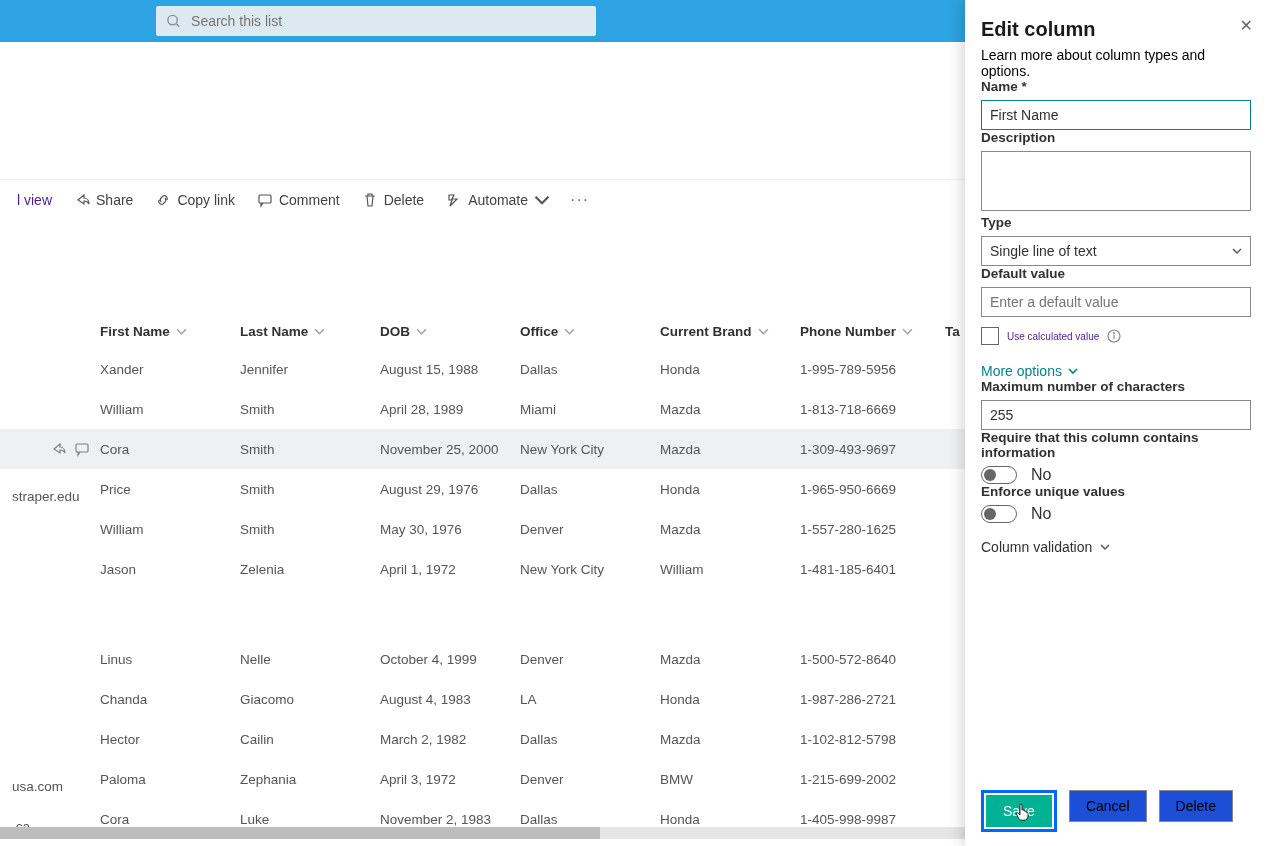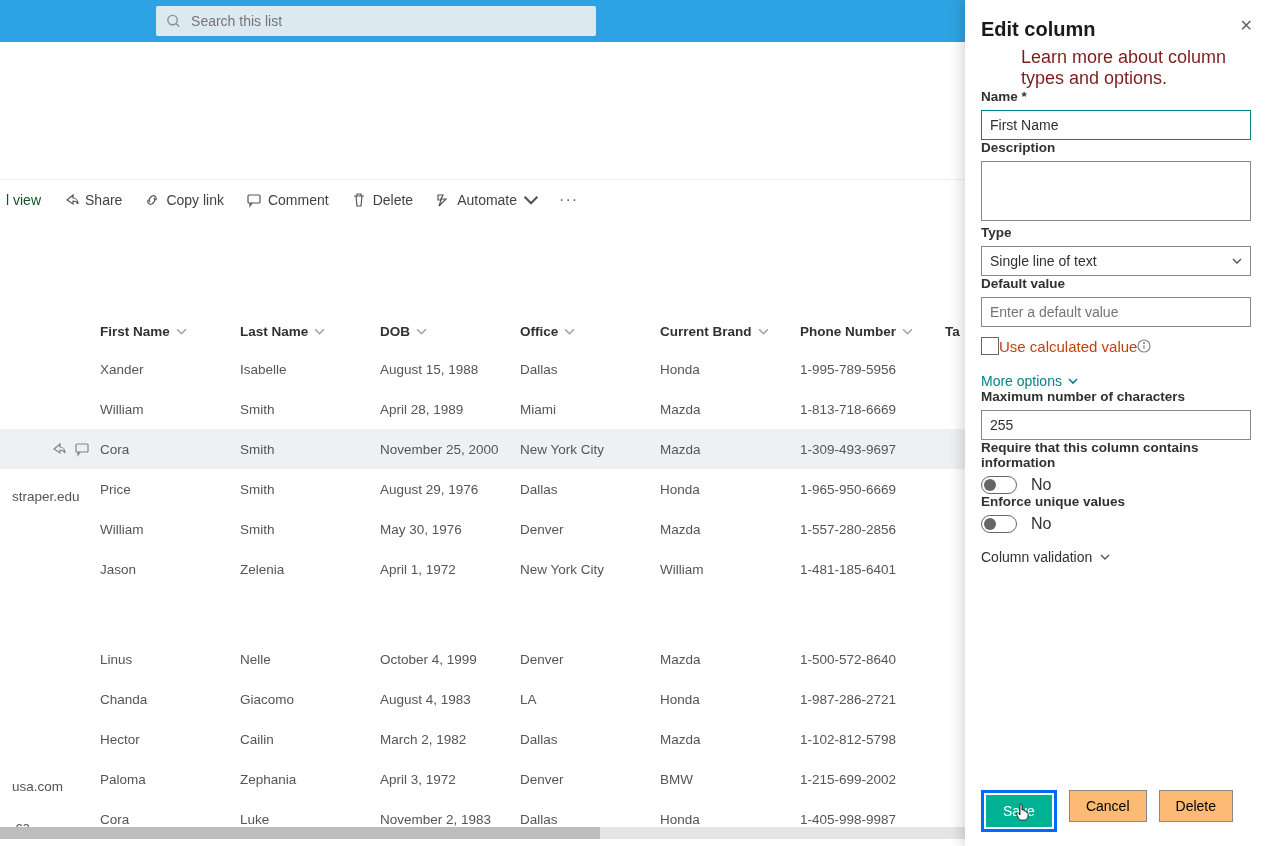--- a/index.html
+++ b/index.html
@@ -11,21 +11,21 @@
   .search-wrap svg { width: 16px; height: 16px; margin-right: 10px; opacity: .7; }
   .search-wrap input { border: none; background: transparent; outline: none; font-size: 14px; color: #333; width: 100%; }
 
   
   .gap { height: 137px; background: #fff; }
 
   
   .cmdbar { height: 40px; display: flex; align-items: center; gap: 18px; padding-left: 0; color: #424242; font-size: 14px; border-top: 1px solid #eee; position: relative; }
   .cmdbar .cmd { display: flex; align-items: center; gap: 6px; cursor: pointer; padding: 4px 2px; }
   .cmdbar .cmd svg { width: 16px; height: 16px; }
-  .cmd-view { color:#14532d; margin-left:4px;}
+  .cmd-view { color:#4c1d95; margin-left:15px;}
   .chev { width:10px; height:10px; }
   .ellipsis { font-size:16px; letter-spacing:1px; color:#666; cursor:pointer; }
 
   
   .table-area { position: relative; padding-top: 90px; }
   .thead, .trow { display: grid; grid-template-columns: 100px 140px 140px 140px 140px 140px 145px 60px; align-items: center; font-size: 13.5px; }
   .thead { font-weight: 600; color: #323130; height: 40px; padding-top:4px; }
   .thead .hcell { display:flex; align-items:center; gap:6px; cursor:pointer; }
   .thead .hcell svg { width:11px; height:11px; opacity:.55; }
   .trow { height: 40px; color:#555; }
@@ -35,38 +35,38 @@
   .separator-gap { height: 50px; }
   .partial-email { position:absolute; left:12px; font-size:13.5px; color:#555; }
   .scrollbar-bg { position:absolute; left:0; right:0; bottom:0; height:12px; background:#e5e5e5; }
   .scrollbar-thumb { position:absolute; left:0; bottom:0; height:12px; background:#bdbdbd; width:600px; }
 
   
 
   
   .panel { position: absolute; right: 0; top: 0; width: 302px; height: 846px; background: #fff; box-shadow: -4px 0 12px rgba(0,0,0,.15); padding: 18px 16px 0 16px; display:flex; flex-direction:column; }
   .panel-title { font-size: 20px; font-weight: 600; color:#1b1a19; }
-  .panel-link { color:#7f1d1d; font-size: 18px; margin-top: 6px; cursor:pointer;margin-left:40px; }
+  .panel-link { color:#000000; font-size: 14px; margin-top: 6px; cursor:pointer; }
   .panel-close { position:absolute; right:14px; top:16px; font-size:16px; color:#666; cursor:pointer; }
   .form-group { }
   .form-label { font-size: 13.5px; font-weight: 600; color:#323130; margin-bottom:6px; display:block; }
   .txt-input, .txt-area, .select-box { width:100%; border:1px solid #8a8886; padding:6px 8px; font-size:14px; color:#323130; background:#fff; }
   .txt-input.accent { border-color:#038387; }
   .txt-area { height:60px; resize:none; }
   .select-box { display:flex; align-items:center; justify-content:space-between; cursor:pointer; }
-  .checkbox-row { display:flex; align-items:center; font-size:15px; color:#c2410c; margin-top:10px; }
+  .checkbox-row { display:flex; align-items:center; gap:8px; font-size:10px; color:#4c1d95; margin-top:10px; }
   .checkbox-row .cb { width:18px; height:18px; border:1px solid #666; }
   .info-circle { width:14px; height:14px; }
   .more-options { display:flex; align-items:center; gap:6px; color:#038387; font-size:14px; margin-top:18px; cursor:pointer; }
   .toggle-row { display:flex; align-items:center; gap:14px; }
   .toggle { width:36px; height:18px; border-radius:10px; border:1px solid #666; position:relative; background:#fff; }
   .toggle::after { content:""; position:absolute; left:2px; top:2px; width:12px; height:12px; border-radius:50%; background:#666; }
   .validation-row { display:flex; align-items:center; gap:8px; color:#323130; font-size:14px; margin-top:16px; cursor:pointer; }
   .panel-footer { margin-top:auto; padding:12px 0 14px; display:flex; gap:12px; }
-  .btn { height:32px; padding:0 16px; font-size:14px; border:1px solid #8a8886; background:#fdba74; cursor:pointer; display:flex; align-items:center; }
+  .btn { height:32px; padding:0 16px; font-size:14px; border:1px solid #8a8886; background:#1d4ed8; cursor:pointer; display:flex; align-items:center; }
   .btn.primary { background:#00b294; border-color:#00b294; color:#fff; position:relative; }
   .save-highlight { border:3px solid #0067ff; padding:2px; display:inline-flex; }
   .cursor-hand { position:absolute; left:28px; top:6px; }
 </style>
 </head>
 <body>
 
 <div class="topbar">
   <div class="search-wrap">
     <svg viewBox="0 0 16 16" fill="none" stroke="#5d6e7a" stroke-width="1.5">
@@ -161,21 +161,21 @@
         <span>Ta</span>
       </div>
   </div>
 
   <div id="block1">
       <div class="trow">
         <div style="position:relative">
           <span class="partial-email"></span>
         </div>
         <div>Xander</div>
-        <div>Isabelle</div>
+        <div>Jennifer</div>
         <div>August 15, 1988</div>
         <div>Dallas</div>
         <div>Honda</div>
         <div>1-995-789-5956</div>
         <div></div>
       </div>
       <div class="trow">
         <div style="position:relative">
           <span class="partial-email"></span>
         </div>
@@ -219,21 +219,21 @@
       </div>
       <div class="trow">
         <div style="position:relative">
           <span class="partial-email"></span>
         </div>
         <div>William</div>
         <div>Smith</div>
         <div>May 30, 1976</div>
         <div>Denver</div>
         <div>Mazda</div>
-        <div>1-557-280-2856</div>
+        <div>1-557-280-1625</div>
         <div></div>
       </div>
       <div class="trow">
         <div style="position:relative">
           <span class="partial-email"></span>
         </div>
         <div>Jason</div>
         <div>Zelenia</div>
         <div>April 1, 1972</div>
         <div>New York City</div>

